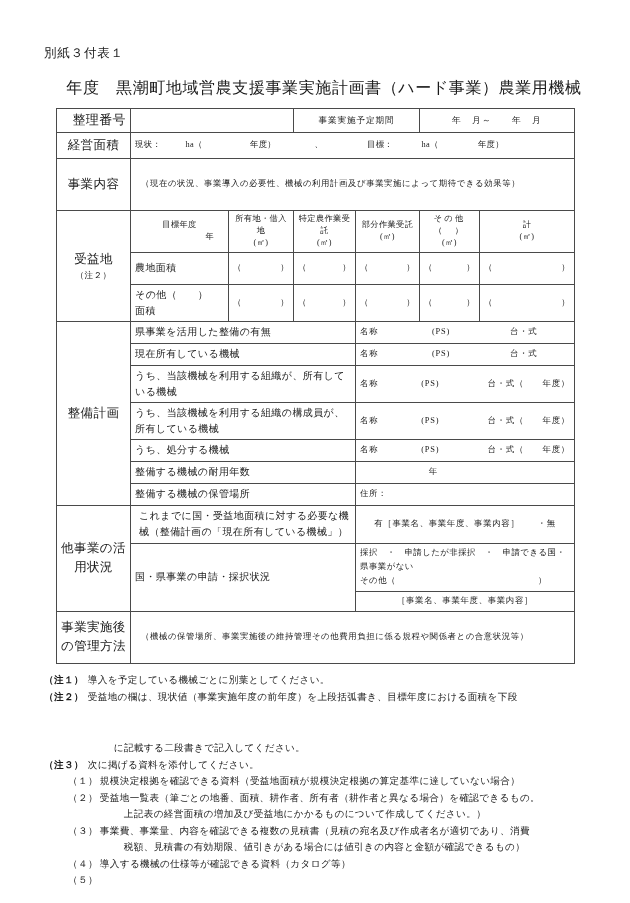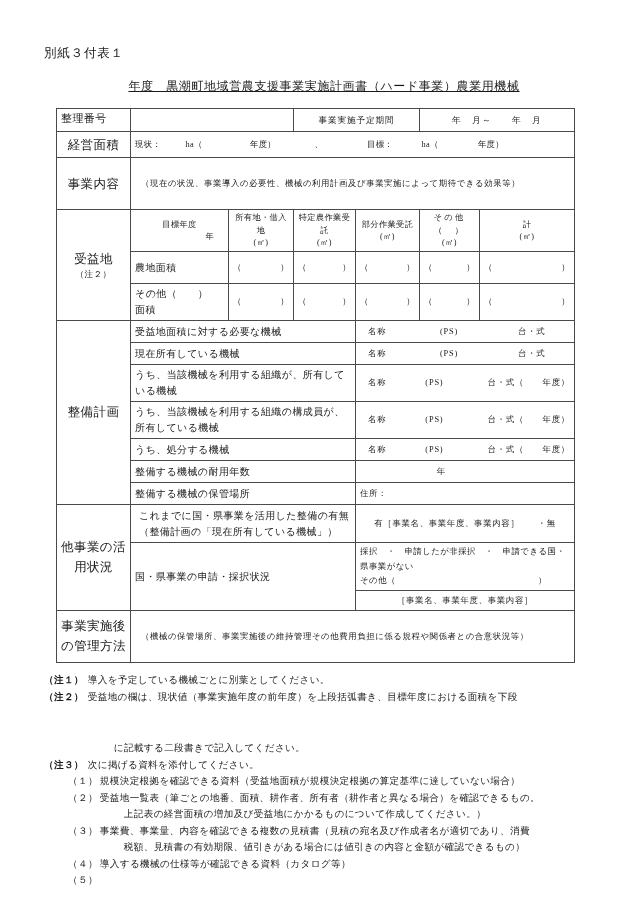--- a/index.html
+++ b/index.html
@@ -31,26 +31,25 @@
     font-size: 12.5px;
     letter-spacing: 0.8px;
     white-space: nowrap;
   }
   .doc-title {
     position: absolute;
     left: 0;
     top: 78px;
     width: 630px;
     text-align: center;
-    font-size: 12px;
+    font-size: 16px;
     letter-spacing: 0.6px;
     white-space: nowrap;
     padding-left: 18px;
     box-sizing: border-box;
-    text-decoration: underline;
   }
   
   table.form {
     position: absolute;
     left: 56px;
     top: 108px;
     width: 518px;
     border-collapse: collapse;
     table-layout: fixed;
     font-size: 8.3px;
@@ -69,25 +68,24 @@
     letter-spacing: 1.2px;
     line-height: 1.5;
     white-space: nowrap;
   }
   .sec-label .sub {
     display: block;
     font-size: 8.5px;
     letter-spacing: 0.5px;
   }
   .hdr-cell {
-    text-align: left;
-    font-size: 11px;
+    text-align: right;
+    font-size: 13px;
     letter-spacing: 1.2px;
     white-space: nowrap;
-    font-family: Liberation Mono, monospace;
   }
   .ctr { text-align: center; }
   .lft { text-align: left; }
   .sub-hdr {
     text-align: center;
     font-size: 8.2px;
     letter-spacing: 0.6px;
     line-height: 1.5;
   }
   .sub-hdr .l2 { display: block; }
@@ -109,21 +107,20 @@
   .paren-cell .close { float: right; }
   .note-inline {
     font-size: 8.4px;
     letter-spacing: 0.6px;
   }
   .tall-top { vertical-align: top; padding-top: 4px; }
   .mach-line {
     display: flex;
     font-size: 8.4px;
     letter-spacing: 0.8px;
-    margin-left: 8px;
   }
   .mach-line .m-name { width: 72px; }
   .mach-line .m-ps { width: 78px; }
   .mach-line .m-unit { white-space: nowrap; }
   .spaced { letter-spacing: 2.2px; }
   .pad-l { padding-left: 18px; }
   
   .notes {
     position: absolute;
     left: 44px;
@@ -280,21 +277,21 @@
             <span class="close">）</span>
         </td>
         <td class="paren-cell">
           <span class="open">（</span>
             <span class="close">）</span>
         </td>
       </tr>
 
       <tr style="height:22px">
         <td class="sec-label" rowspan="7">整備計画</td>
-        <td colspan="3" class="rowlabel pad-l">受益地面積に対する必要な機械</td>
+        <td colspan="3" class="rowlabel pad-l">県事業を活用した整備の有無</td>
         <td colspan="3">
           <div class="mach-line">
             <span class="m-name">名称</span>
             <span class="m-ps">(PS)</span>
             <span class="m-unit">台・式</span>
           </div>
         </td>
       </tr>
       <tr style="height:22px">
         <td colspan="3" class="rowlabel pad-l">現在所有している機械</td>
@@ -344,21 +341,21 @@
           </div>
         </td>
       </tr>
       <tr style="height:22px">
         <td colspan="3" class="rowlabel pad-l">整備する機械の保管場所</td>
         <td colspan="3" class="lft" style="font-size:8.4px;letter-spacing:0.6px">住所：</td>
       </tr>
 
       <tr style="height:38px">
         <td class="sec-label" rowspan="3" style="white-space:normal;line-height:1.55">他事業の活用状況</td>
-        <td colspan="3" class="rowlabel pad-l" style="padding-left:8px">これまでに国・県事業を活用した整備の有無（整備計画の「現在所有している機械」）</td>
+        <td colspan="3" class="rowlabel pad-l" style="padding-left:8px">これまでに国・受益地面積に対する必要な機械（整備計画の「現在所有している機械」）</td>
         <td colspan="3" class="ctr" style="font-size:8.4px;letter-spacing:0.7px">有［事業名、事業年度、事業内容］　　・無</td>
       </tr>
       <tr style="height:30px">
         <td colspan="3" rowspan="2" class="rowlabel pad-l">国・県事業の申請・採択状況</td>
         <td colspan="3" class="lft tall-top" style="font-size:8.4px;letter-spacing:0.5px;line-height:1.7">
           <div>採択　・　申請したが非採択　・　申請できる国・県事業がない</div>
           <div>その他（　　　　　　　　　　　　　　　　）</div>
         </td>
       </tr>
       <tr style="height:20px">

